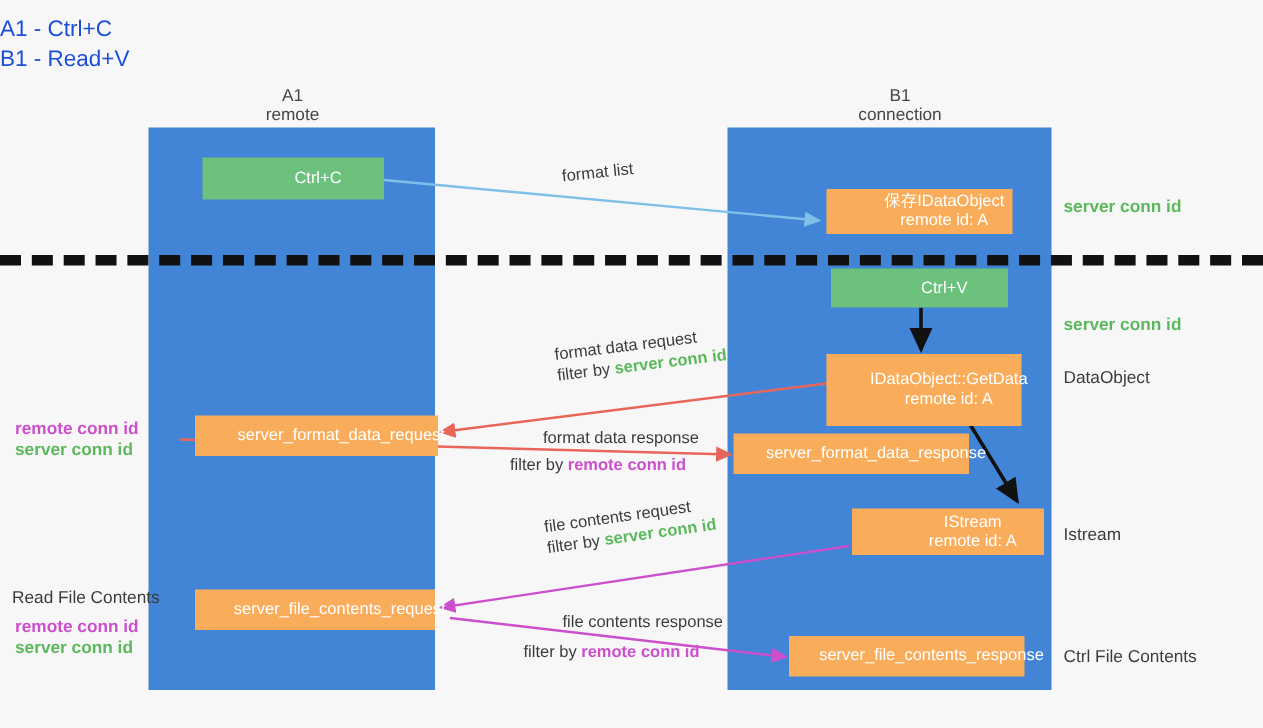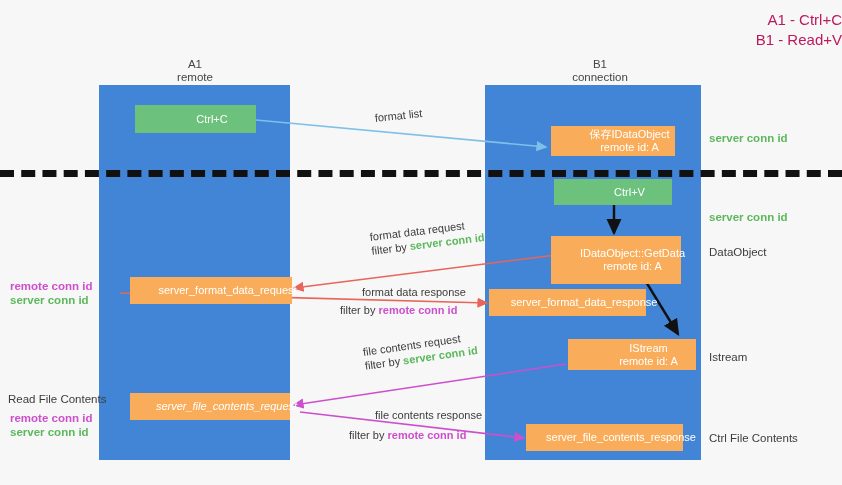--- a/index.html
+++ b/index.html
@@ -7,22 +7,22 @@
     width:842px;height:485px;position:relative;overflow:hidden;
     background:#f7f7f7;
     font-family:"Liberation Sans","DejaVu Sans",sans-serif;
     color:#3c3c3c;
   }
   #stage{position:absolute;inset:0;}
   .abs{position:absolute;}
 
   
   .title{
-    left:0;top:10px;width:842px;text-align:right;
-    font-size:15px;line-height:20px;color:#be185d;
+    left:0;top:10px;width:842px;text-align:left;
+    font-size:15px;line-height:20px;color:#1d4ed8;
   }
 
   
   .colhead{
     text-align:center;font-size:11.5px;line-height:13px;color:#454545;
   }
 
   
   .lane{background:#4285d6;}
 
@@ -109,21 +109,21 @@
   <div class="abs dashline"></div>
 
   <div class="abs box green" style="left:135px;top:105px;width:121px;height:28px;">
     <span>Ctrl+C</span>
   </div>
 
   <div class="abs box orange" style="left:130px;top:277px;width:162px;height:27px;">
     <span>server_format_data_request</span>
   </div>
 
-  <div class="abs box orange" style="left:130px;top:393px;width:160px;height:27px;font-style:italic;">
+  <div class="abs box orange" style="left:130px;top:393px;width:160px;height:27px;">
     <span>server_file_contents_request</span>
   </div>
 
   <div class="abs box orange" style="left:551px;top:126px;width:124px;height:30px;">
     <span>保存IDataObject</span>
     <span class="l2">remote id: A</span>
   </div>
 
   <div class="abs box green" style="left:554px;top:179px;width:118px;height:26px;">
     <span>Ctrl+V</span>

